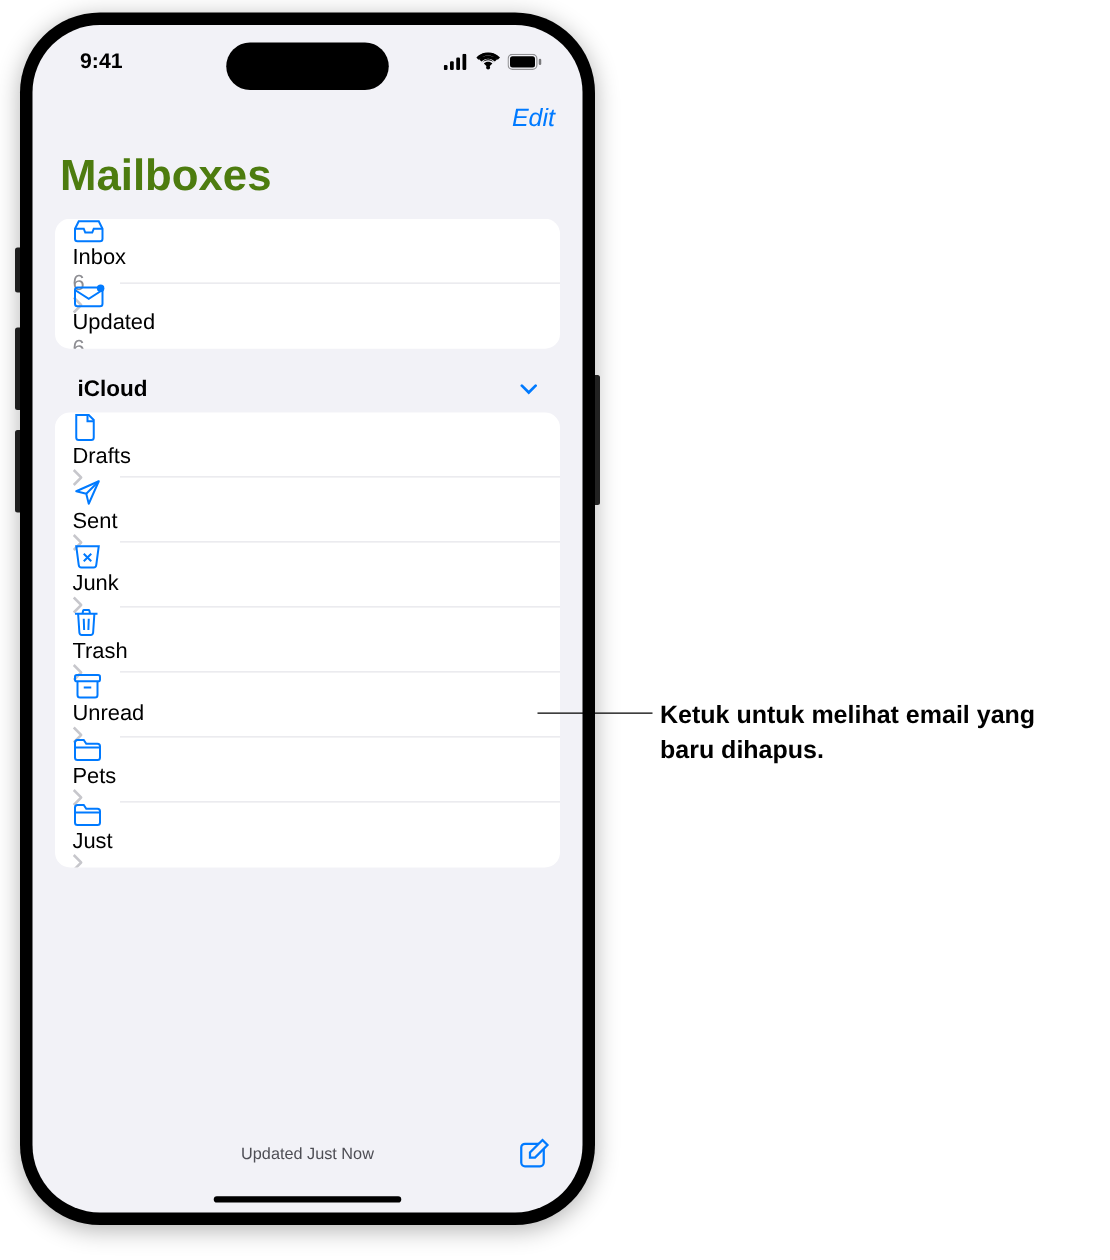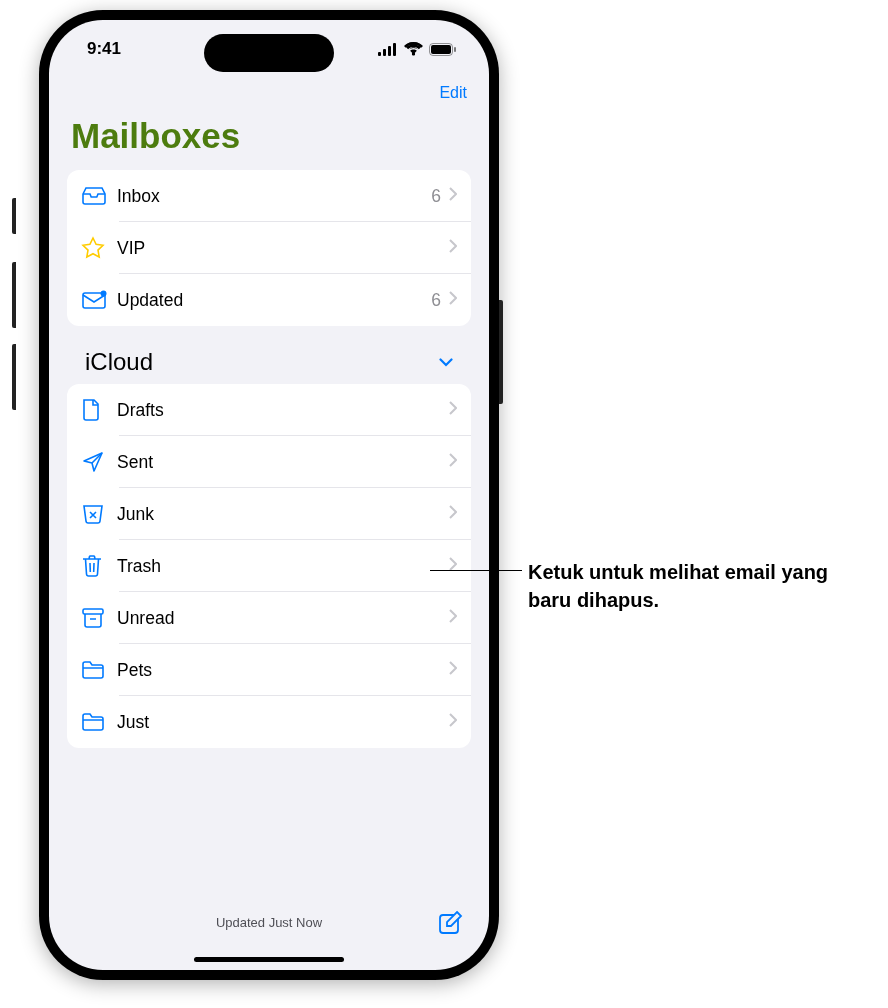--- a/index.html
+++ b/index.html
@@ -18,21 +18,20 @@
     .phone-frame {
       position: absolute;
       left: 16px;
       top: 10px;
       width: 460px;
       height: 970px;
       border-radius: 64px;
       background: #000;
       padding: 10px;
       box-shadow: 0 4px 20px rgba(0,0,0,0.3);
-      margin-left: 23px;
     }
     .phone-screen {
       width: 100%;
       height: 100%;
       border-radius: 54px;
       background: #f2f2f7;
       overflow: hidden;
       position: relative;
       display: flex;
       flex-direction: column;
@@ -102,46 +101,48 @@
     .status-right svg {
       display: block;
     }
     .nav-bar {
       display: flex;
       justify-content: flex-end;
       padding: 6px 22px 2px;
     }
     .nav-edit {
       color: #007aff;
-      font-size: 16px;
+      font-size: 20px;
       cursor: pointer;
+      font-style: italic;
     }
     .page-title {
       font-size: 35px;
       font-weight: 700;
       color: #4d7c0f;
       padding: 12px 22px 14px;
     }
     .content {
       flex: 1;
       overflow-y: auto;
       padding: 0 18px 10px;
     }
     .list-group {
       background: #fff;
       border-radius: 12px;
       overflow: hidden;
     }
     .list-row {
       display: flex;
-      align-items: center;
+      align-items: flex-start;
       height: 52px;
       padding: 0 14px;
       cursor: pointer;
       position: relative;
+      flex-direction: column;
     }
     .list-row:not(:last-child)::after {
       content: "";
       position: absolute;
       bottom: 0;
       left: 52px;
       right: 0;
       height: 1px;
       background: #e5e5ea;
     }
@@ -166,22 +167,22 @@
       color: #c7c7cc;
     }
     .section-header {
       display: flex;
       align-items: center;
       justify-content: space-between;
       padding: 22px 18px 8px 18px;
       cursor: pointer;
     }
     .section-title {
-      font-size: 24px;
-      font-weight: 400;
+      font-size: 18px;
+      font-weight: 700;
       color: #000;
     }
     .section-chevron {
       color: #007aff;
     }
     .toolbar {
       height: 72px;
       display: flex;
       align-items: flex-start;
       justify-content: flex-end;
@@ -297,33 +298,20 @@
           </span>
           <span class="row-label">Inbox</span>
           <span class="row-count">6</span>
           <span class="row-chevron">
             <svg width="8" height="14" viewBox="0 0 8 14" fill="none" stroke="#c7c7cc" stroke-width="2">
                 <path d="M1 1 L7 7 L1 13"></path>
               </svg>
           </span>
         </div>
 
-        <div class="list-row">
-          <span class="row-icon">
-            <svg width="24" height="24" viewBox="0 0 24 24" fill="none" stroke="#ffcc00" stroke-width="1.6">
-                <polygon points="12 2 15.09 8.26 22 9.27 17 14.14 18.18 21.02 12 17.77 5.82 21.02 7 14.14 2 9.27 8.91 8.26 12 2"></polygon>
-              </svg>
-          </span>
-          <span class="row-label">VIP</span>
-          <span class="row-chevron">
-            <svg width="8" height="14" viewBox="0 0 8 14" fill="none" stroke="#c7c7cc" stroke-width="2">
-                <path d="M1 1 L7 7 L1 13"></path>
-              </svg>
-          </span>
-        </div>
 
         <div class="list-row">
           <span class="row-icon">
             <svg width="26" height="20" viewBox="0 0 26 20" fill="none" stroke="#007aff" stroke-width="1.6">
                 <rect x="2" y="3" width="22" height="15" rx="2"></rect>
                 <path d="M2 5 L13 12 L24 5"></path>
                 <circle cx="22.5" cy="3.5" r="3" fill="#007aff" stroke="none"></circle>
               </svg>
           </span>
           <span class="row-label">Updated</span>

